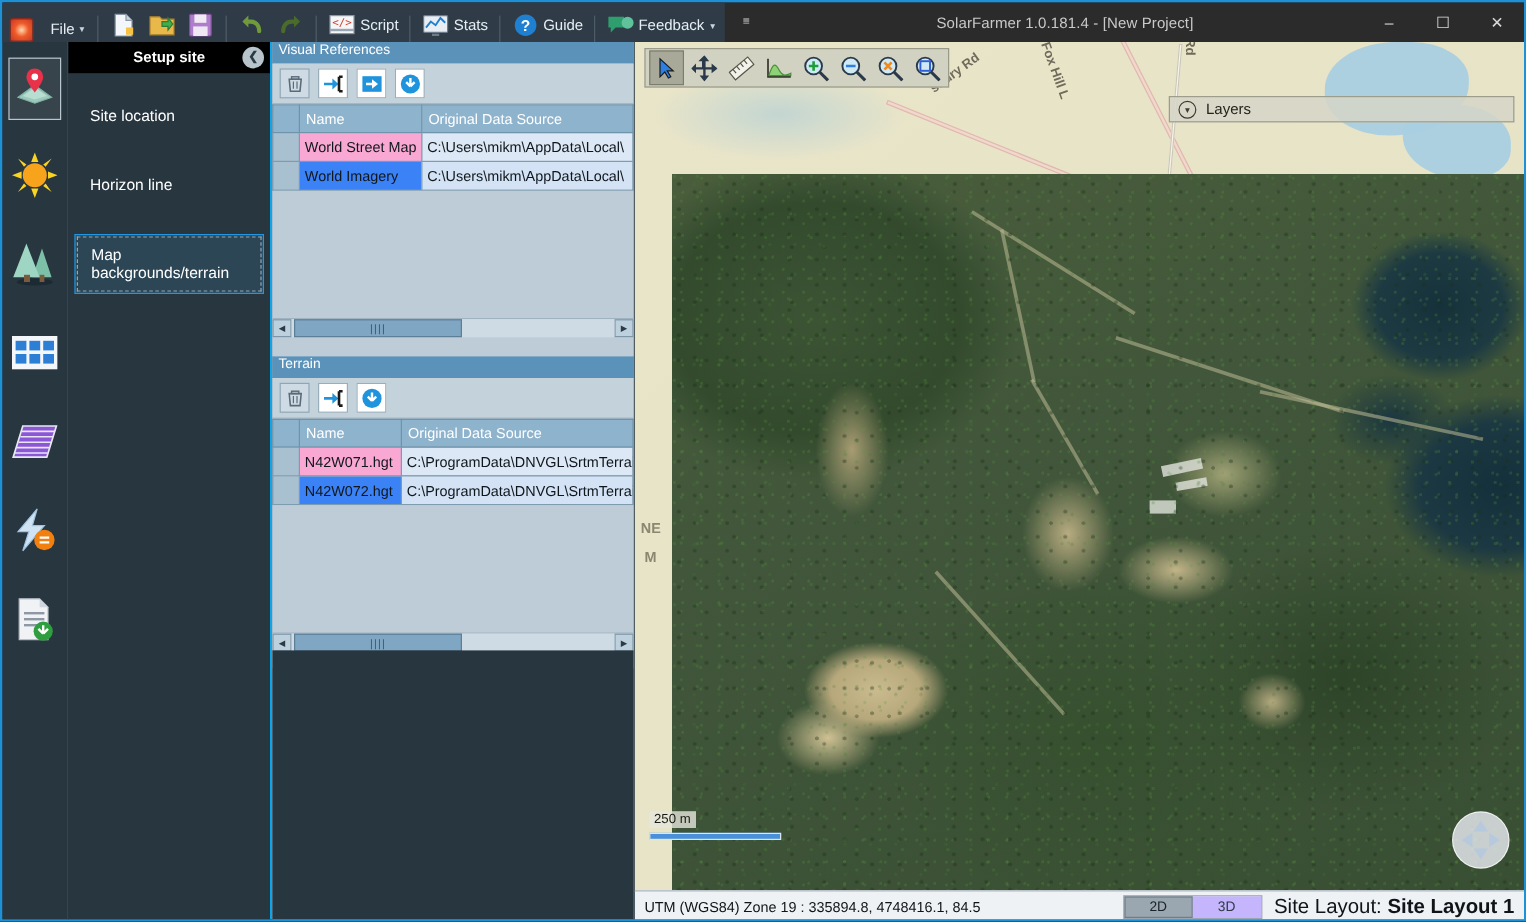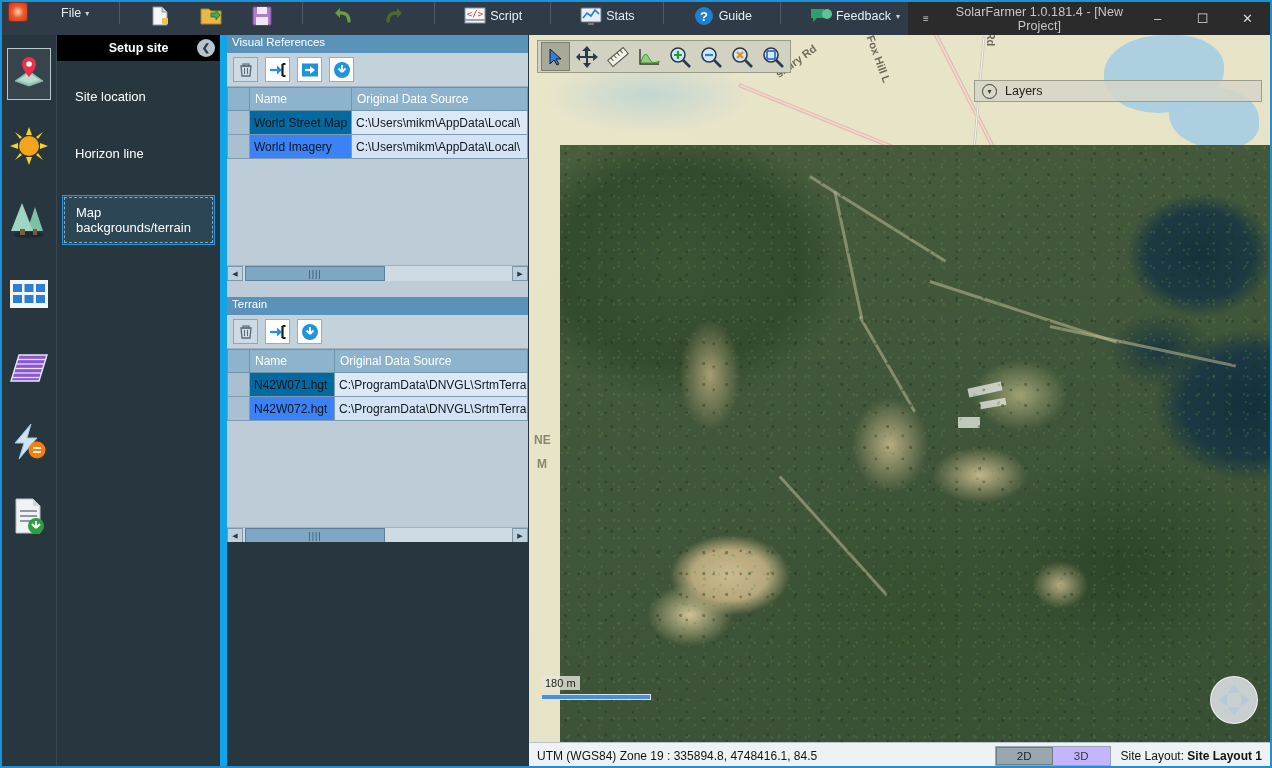--- a/index.html
+++ b/index.html
@@ -17,24 +17,23 @@
     overflow: hidden;
   }
 
   
   #titlebar {
     position: absolute; left: 0; top: 0; width: 1268px; height: 33px;
     background: #2b2b2b;
     display: flex; align-items: center;
   }
   .tb-left {
-    display: flex; align-items: flex-start; height: 33px;
+    display: flex; align-items: flex-end; height: 33px;
     background: #2f3c47;
     padding: 0 4px 0 6px;
-    gap: 19px;
   }
   .app-logo {
     width: 20px; height: 20px; border-radius: 3px;
     background: radial-gradient(circle at 50% 50%, #ffd9b0 0%, #f05a28 45%, #c0392b 100%);
     border: 1px solid #8e2a1c;
     margin-right: 8px; flex: 0 0 auto;
   }
   .menu-item {
     color: #e6eef5; font-size: 12.5px; padding: 4px 6px;
     display: flex; align-items: center; gap: 4px; white-space: nowrap;
@@ -66,21 +65,21 @@
   .rail-item {
     width: 44px; height: 52px; margin: 0 auto 22px auto;
     display: flex; align-items: center; justify-content: center;
     position: relative;
   }
   .rail-item.sel { border: 1px solid #b9c6cf; background: rgba(255,255,255,0.07); }
 
   
   #setup {
     position: absolute; left: 55px; top: 33px; width: 170px; height: 733px;
-    background: #28363f; border-right: 7px solid #0ea5e9;
+    background: #28363f; border-right: 2px solid #0ea5e9;
   }
   .setup-head {
     height: 26px; background: #000; color: #fff;
     display: flex; align-items: center; justify-content: center;
     font-size: 12.5px; font-weight: bold; position: relative;
   }
   .collapse-btn {
     position: absolute; right: 5px; top: 4px; width: 18px; height: 18px;
     border-radius: 50%; background: #b8c4cc; color: #2b3a44;
     display: flex; align-items: center; justify-content: center;
@@ -124,21 +123,21 @@
     font-size: 12px; text-align: left; padding: 3px 5px;
     border: 1px solid #6f93ab; height: 23px;
   }
   table.grid th.rowhdr { width: 22px; padding: 0; }
   table.grid td {
     font-size: 12px; padding: 2px 4px; height: 24px;
     border: 1px solid #7e9cb0; color: #10171c;
     overflow: hidden; white-space: nowrap;
   }
   td.rowsel { background: #a9c0d0; border: 1px solid #7e9cb0; width: 22px; padding: 0; }
-  td.cell-name { background: #0369a1; }
+  td.cell-name { background: #f9a8d4; }
   td.cell-src  { background: #dce8f5; }
   tr.alt td.cell-name { background: #3b82f6; }
   tr.alt td.cell-src { background: #d3e2f4; }
 
   .grid-body { background: #bdccd7; }
   .hscroll {
     height: 16px; background: #cfdbe4; display: flex; align-items: center;
     border-top: 1px solid #9fb2bf; position: relative;
   }
   .hs-arrow {
@@ -273,21 +272,21 @@
     display: flex; align-items: center; padding: 0 8px; gap: 10px;
   }
   .st-coords { font-size: 12px; color: #101418; flex: 1; }
   .seg { display: flex; border: 1px solid #9aa7b0; }
   .seg div {
     width: 57px; height: 18px; font-size: 11.5px;
     display: flex; align-items: center; justify-content: center;
     background: #c4b5fd; color: #2e3a44;
   }
   .seg div.on { background: #9aa7b0; color: #1b2329; border: 1px solid #6f7d86; }
-  .st-layout { font-size: 12px; color: #101418; }
+  .st-layout { font-size: 17px; color: #101418; }
   .st-layout b { font-weight: bold; }
 
   
   #dockfill {
     position: absolute; left: 225px; top: 540px; width: 301px; height: 226px;
     background: #28363f;
   }
 </style>
 </head>
 <body>
@@ -775,21 +774,21 @@
         </svg>
       </div>
     </div>
 
     <div id="layersbox">
       <span class="circle-chev">▾</span>
       <span class="lbl">Layers</span>
     </div>
 
     <div id="scalebar">
-      <span class="sl-text">180 m</span>
+      <span class="sl-text">250 m</span>
       <div class="sl-line"></div>
     </div>
 
     <div id="compass">
       <svg width="46" height="46" viewBox="0 0 46 46">
         <g fill="#b6c9dd">
           <polygon points="23,7 29,16 17,16"></polygon>
           <polygon points="23,39 29,30 17,30"></polygon>
           <polygon points="7,23 16,17 16,29"></polygon>
           <polygon points="39,23 30,17 30,29"></polygon>

